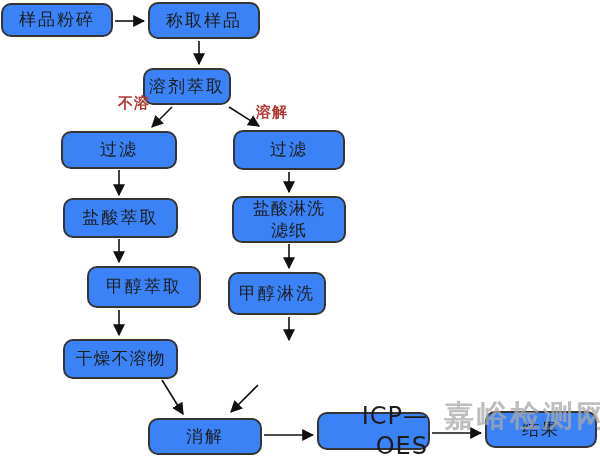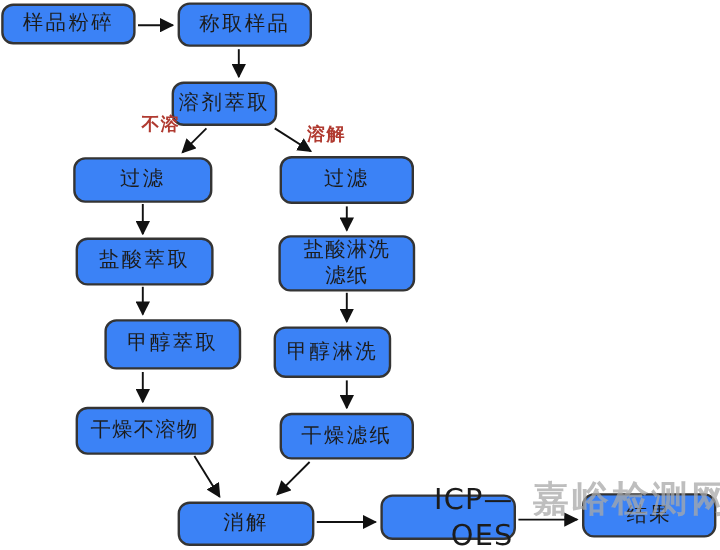--- a/index.html
+++ b/index.html
@@ -104,21 +104,20 @@
   </div>
 
   <div class="node" style="left:63px;  top:198px; width:115px; height:40px;">盐酸萃取</div>
 
   <div class="node" style="left:63px;  top:266px; width:114px; height:42px;margin-left:24px;">甲醇萃取</div>
 
   <div class="node" style="left:214px; top:272px; width:98px; height:43px;margin-left:14px;">甲醇淋洗</div>
 
   <div class="node small-pad" style="left:63px; top:339px; width:115px; height:40px;">干燥不溶物</div>
 
-  <div class="node" style="left:233px; top:344px; width:112px; height:39px;">干燥滤纸</div>
 
   <div class="node" style="left:148px; top:418px; width:114px; height:37px;">消解</div>
 
   <div class="node" style="left:317px; top:412px; width:113px; height:38px; letter-spacing:1px; font-size:24px;">ICP—OES</div>
 
   <div class="node" style="left:485px; top:411px; width:112px; height:37px;">结果</div>
 
   <div class="branch-label" style="left:118px; top:94px; color:#b03a30;">不溶</div>
 
   <div class="branch-label" style="left:256px; top:103px; color:#b03a30;">溶解</div>

